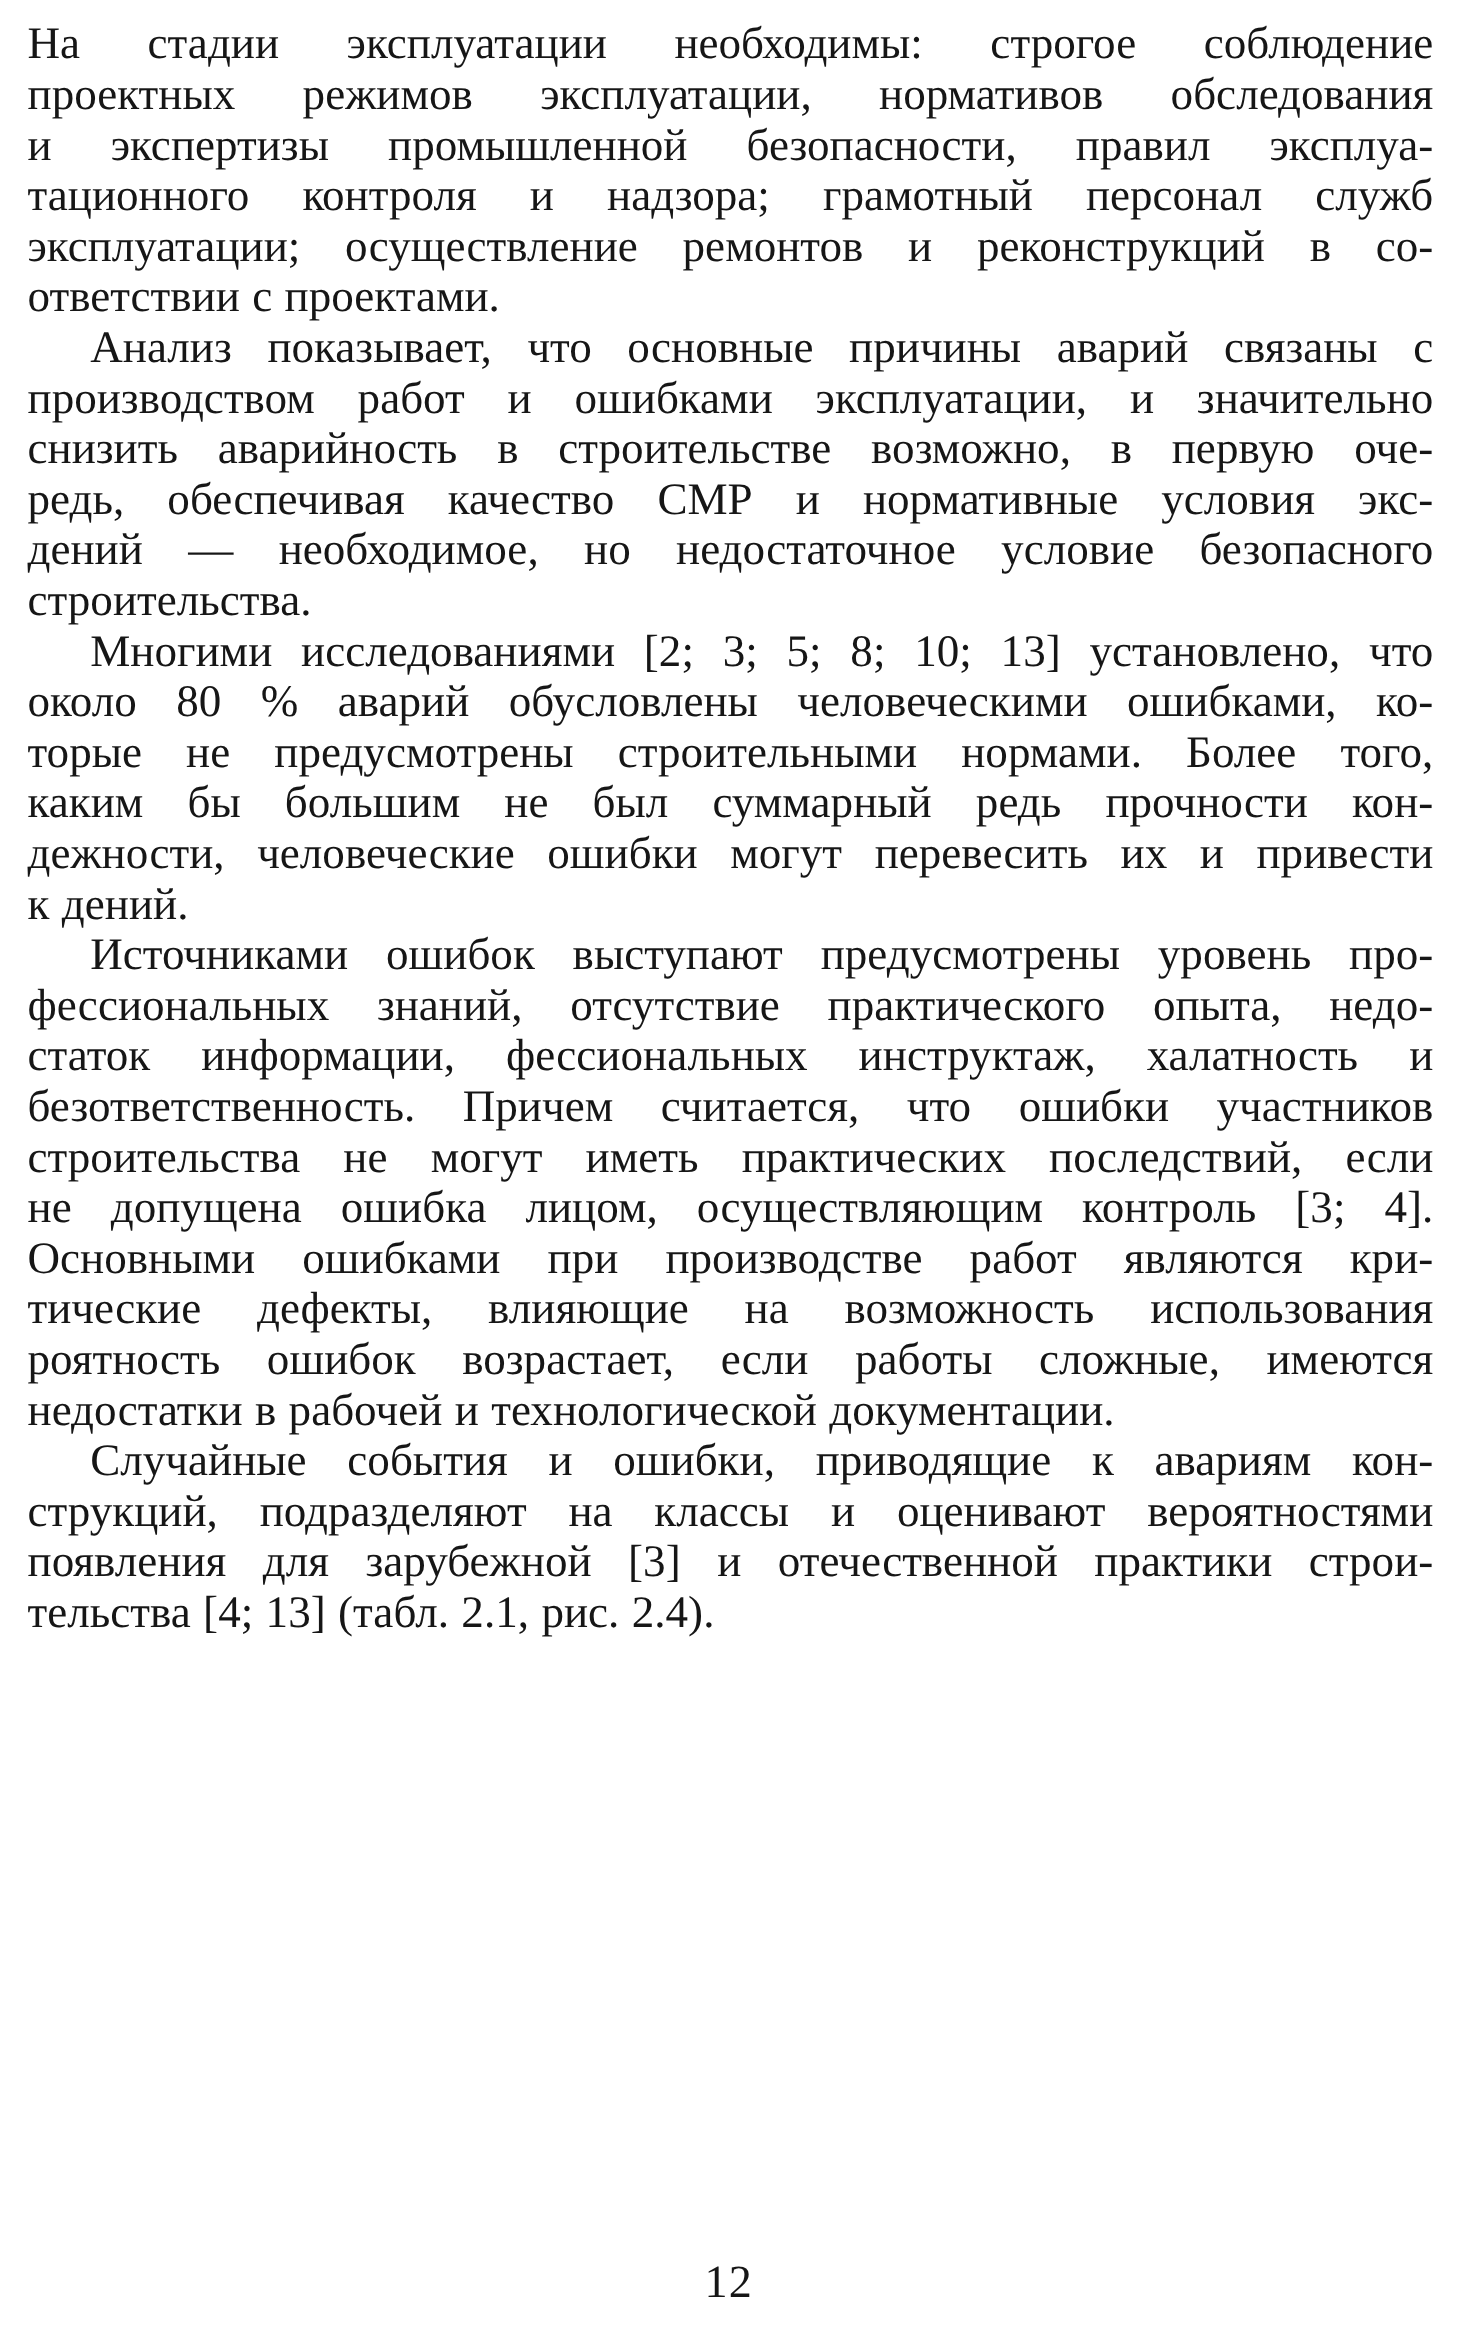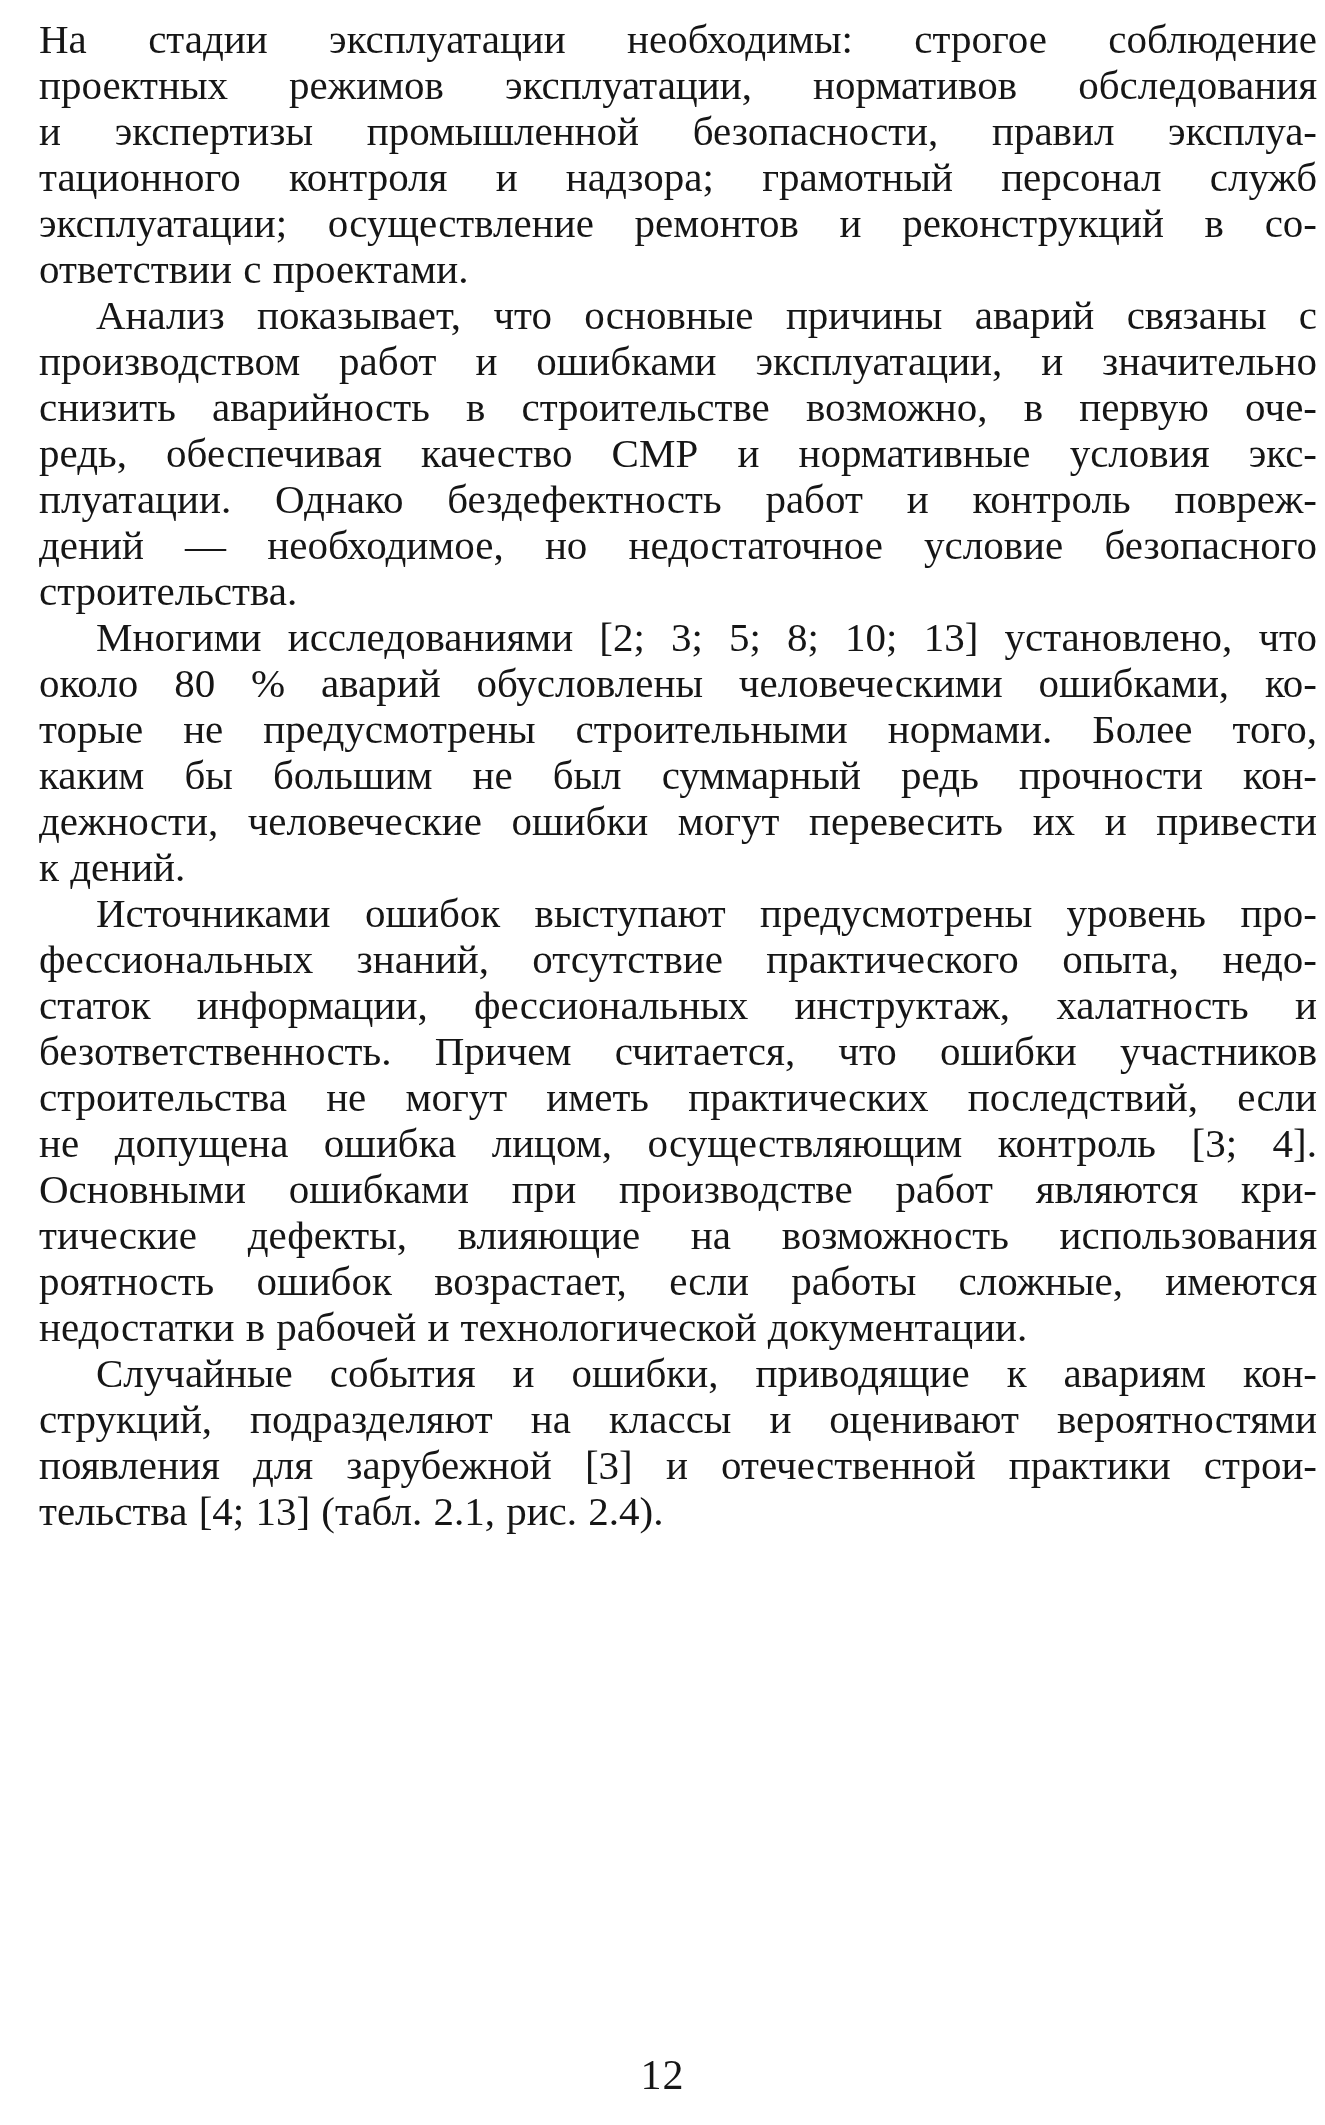--- a/index.html
+++ b/index.html
@@ -12,21 +12,21 @@
     width: 1325px;
     height: 2125px;
     background: #ffffff;
     overflow: hidden;
     font-family: "Liberation Serif", "DejaVu Serif", serif;
     color: #161616;
   }
   .text-body {
     position: absolute;
     top: 16px;
-    left: 39px;
+    left: 25px;
     width: 1278px;
     font-size: 41px;
     line-height: 46px;
     font-weight: 400;
   }
   .paragraph {
     margin: 0;
     padding: 0;
   }
   .line {
@@ -63,21 +63,20 @@
         <div class="line">и экспертизы промышленной безопасности, правил эксплуа-</div>
         <div class="line">тационного контроля и надзора; грамотный персонал служб</div>
         <div class="line">эксплуатации; осуществление ремонтов и реконструкций в со-</div>
         <div class="line last">ответствии с проектами.</div>
       </div>
       <div class="paragraph">
         <div class="line indent">Анализ показывает, что основные причины аварий связаны с</div>
         <div class="line">производством работ и ошибками эксплуатации, и значительно</div>
         <div class="line">снизить аварийность в строительстве возможно, в первую оче-</div>
         <div class="line">редь, обеспечивая качество СМР и нормативные условия экс-</div>
-        <div class="line">плуатации. Однако бездефектность работ и контроль повреж-</div>
         <div class="line">дений — необходимое, но недостаточное условие безопасного</div>
         <div class="line last">строительства.</div>
       </div>
       <div class="paragraph">
         <div class="line indent">Многими исследованиями [2; 3; 5; 8; 10; 13] установлено, что</div>
         <div class="line">около 80 % аварий обусловлены человеческими ошибками, ко-</div>
         <div class="line">торые не предусмотрены строительными нормами. Более того,</div>
         <div class="line">каким бы большим не был суммарный редь прочности кон-</div>
         <div class="line">дежности, человеческие ошибки могут перевесить их и привести</div>
         <div class="line last">к дений.</div>

